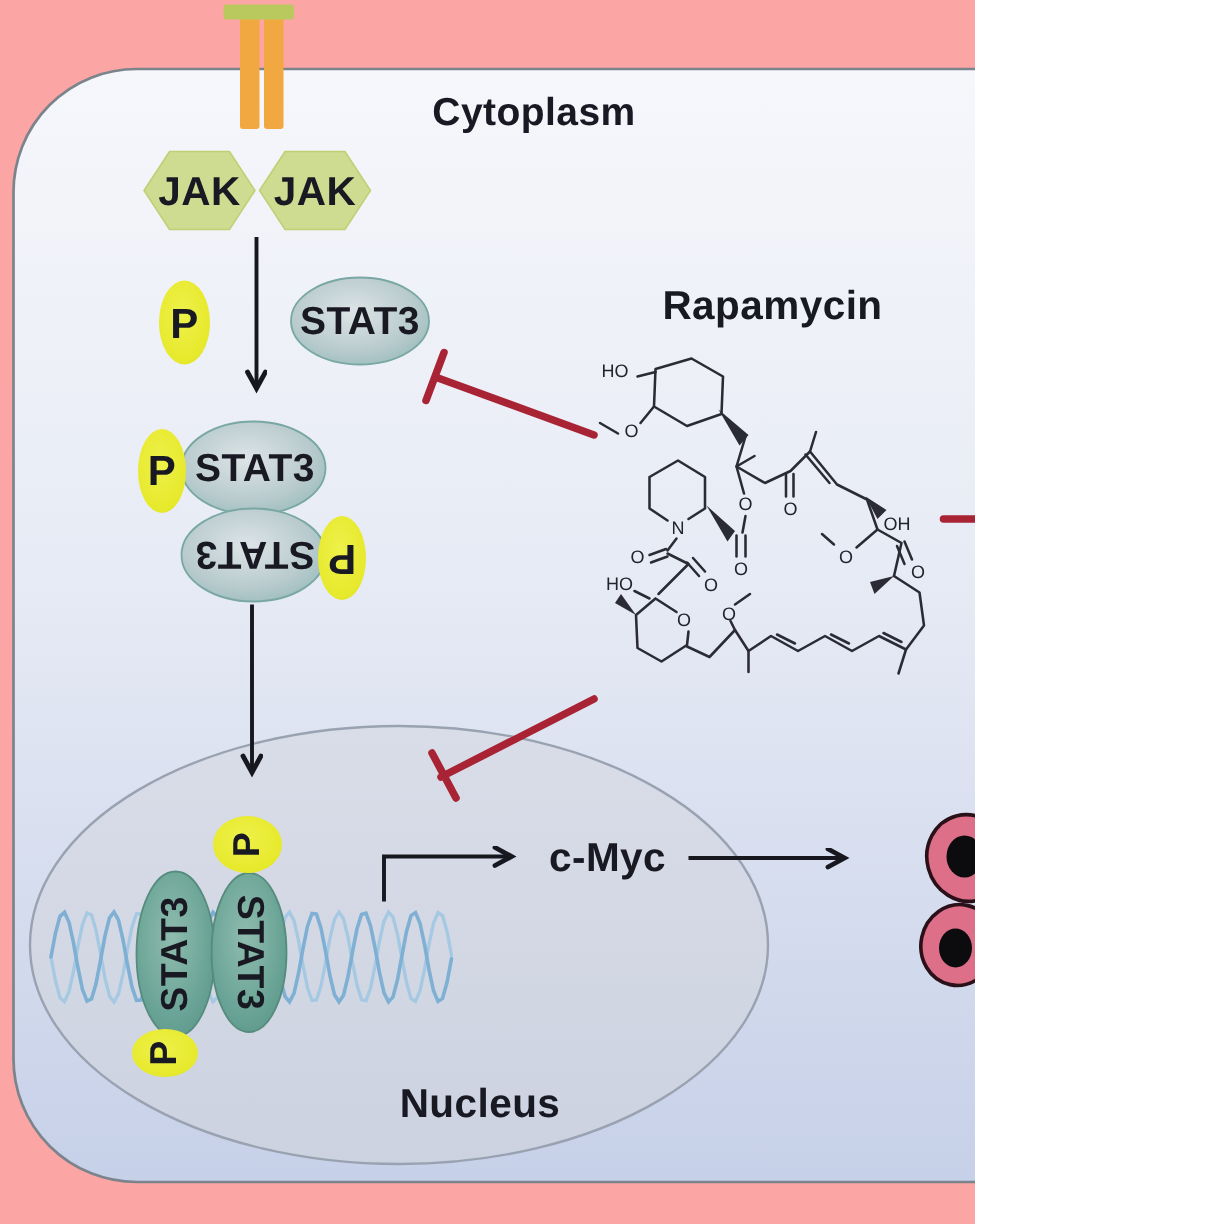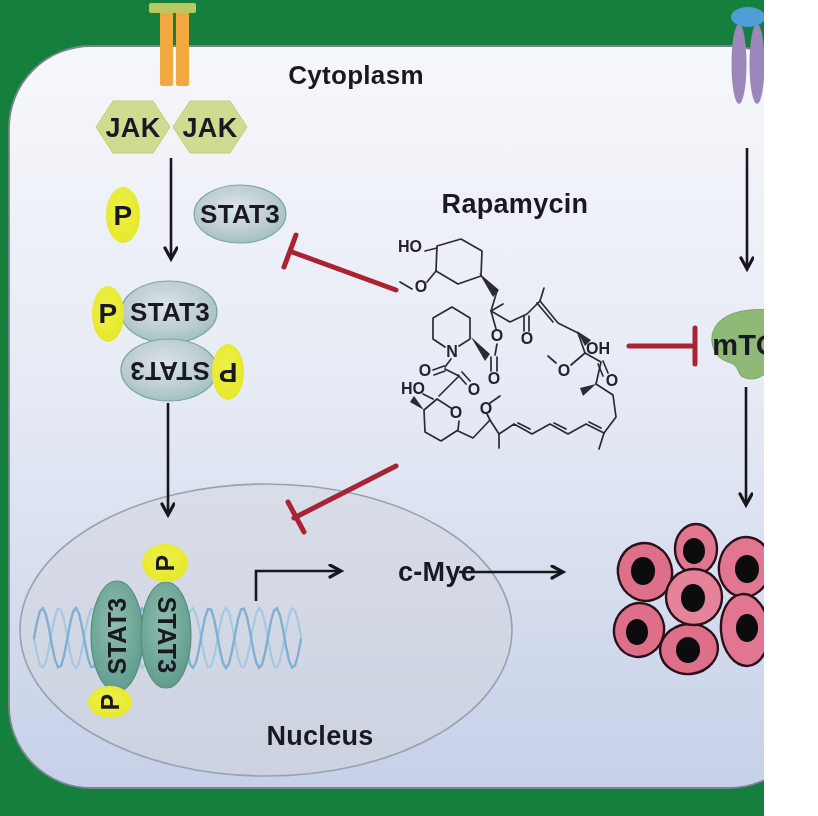--- a/index.html
+++ b/index.html
@@ -1,25 +1,25 @@
 <!DOCTYPE html>
 <html><head>
 <meta charset="utf-8">
 <style>
   html,body{margin:0;padding:0;background:#ffffff;}
-  .stage{position:relative;width:764px;height:816px;background:#15803d;overflow:hidden;
+  .stage{position:relative;width:650px;height:816px;background:#fca5a5;overflow:hidden;
          font-family:"Liberation Sans",sans-serif;text-align:center;}
   .stage svg{position:absolute;left:0;top:0;}
   .lbl{position:absolute;font-weight:bold;color:#191923;white-space:nowrap;
        transform:translate(-50%,-50%);letter-spacing:.3px;
        font-family:"Liberation Sans",sans-serif;}
   .r180{transform:translate(-50%,-50%) rotate(180deg);}
   .rm90{transform:translate(-50%,-50%) rotate(-90deg);}
   .rp90{transform:translate(-50%,-50%) rotate(90deg);}
-  .atom{position:absolute;font-weight:bold;font-size:16px;color:#23232d;white-space:nowrap;
+  .atom{position:absolute;font-weight:normal;font-size:12px;color:#23232d;white-space:nowrap;
         transform:translate(-50%,-50%);font-family:"Liberation Sans",sans-serif;}
   .arrow{stroke:#17171f;stroke-width:2.6;fill:none;marker-end:url(#arrowhead);}
   .inh{stroke:#a82333;stroke-width:5;fill:none;stroke-linecap:round;}
   .chem{stroke:#2b2b35;stroke-width:1.7;fill:none;stroke-linecap:round;stroke-linejoin:round;}
   .chemw{fill:#2b2b35;stroke:none;}
 </style>
 </head>
 <body>
 
 <div class="stage">
@@ -183,21 +183,21 @@
 <div class="lbl" style="left:123px;top:216px;font-size:28px;">P</div>
 <div class="lbl" style="left:240px;top:214px;font-size:26px;">STAT3</div>
 <div class="lbl" style="left:108px;top:314px;font-size:28px;">P</div>
 <div class="lbl" style="left:170px;top:312px;font-size:26px;">STAT3</div>
 <div class="lbl r180" style="left:170px;top:370px;font-size:26px;">STAT3</div>
 <div class="lbl r180" style="left:228px;top:372px;font-size:28px;">P</div>
 <div class="lbl rm90" style="left:165px;top:563px;font-size:25px;">P</div>
 <div class="lbl rm90" style="left:117px;top:636px;font-size:25px;">STAT3</div>
 <div class="lbl rp90" style="left:166px;top:635px;font-size:25px;">STAT3</div>
 <div class="lbl rm90" style="left:110px;top:702px;font-size:25px;">P</div>
-<div class="lbl" style="left:405px;top:572px;font-size:27px;margin-left:32px;">c-Myc</div>
+<div class="lbl" style="left:405px;top:572px;font-size:27px;">c-Myc</div>
 <div class="lbl" style="left:320px;top:736px;font-size:27px;">Nucleus</div>
 <div class="lbl" style="left:756px;top:345px;font-size:29px;">mTOR</div>
 
 <div style="position:absolute;left:0;top:0;width:818px;height:816px;pointer-events:none;">
       <span class="atom" style="left: 410px; top: 247px;">HO</span>
       <span class="atom" style="left: 421px; top: 287px;">O</span>
       <span class="atom" style="left: 452px; top: 352px;">N</span>
       <span class="atom" style="left: 497px; top: 336px;">O</span>
       <span class="atom" style="left: 494px; top: 379px;">O</span>
       <span class="atom" style="left: 425px; top: 371px;">O</span>

